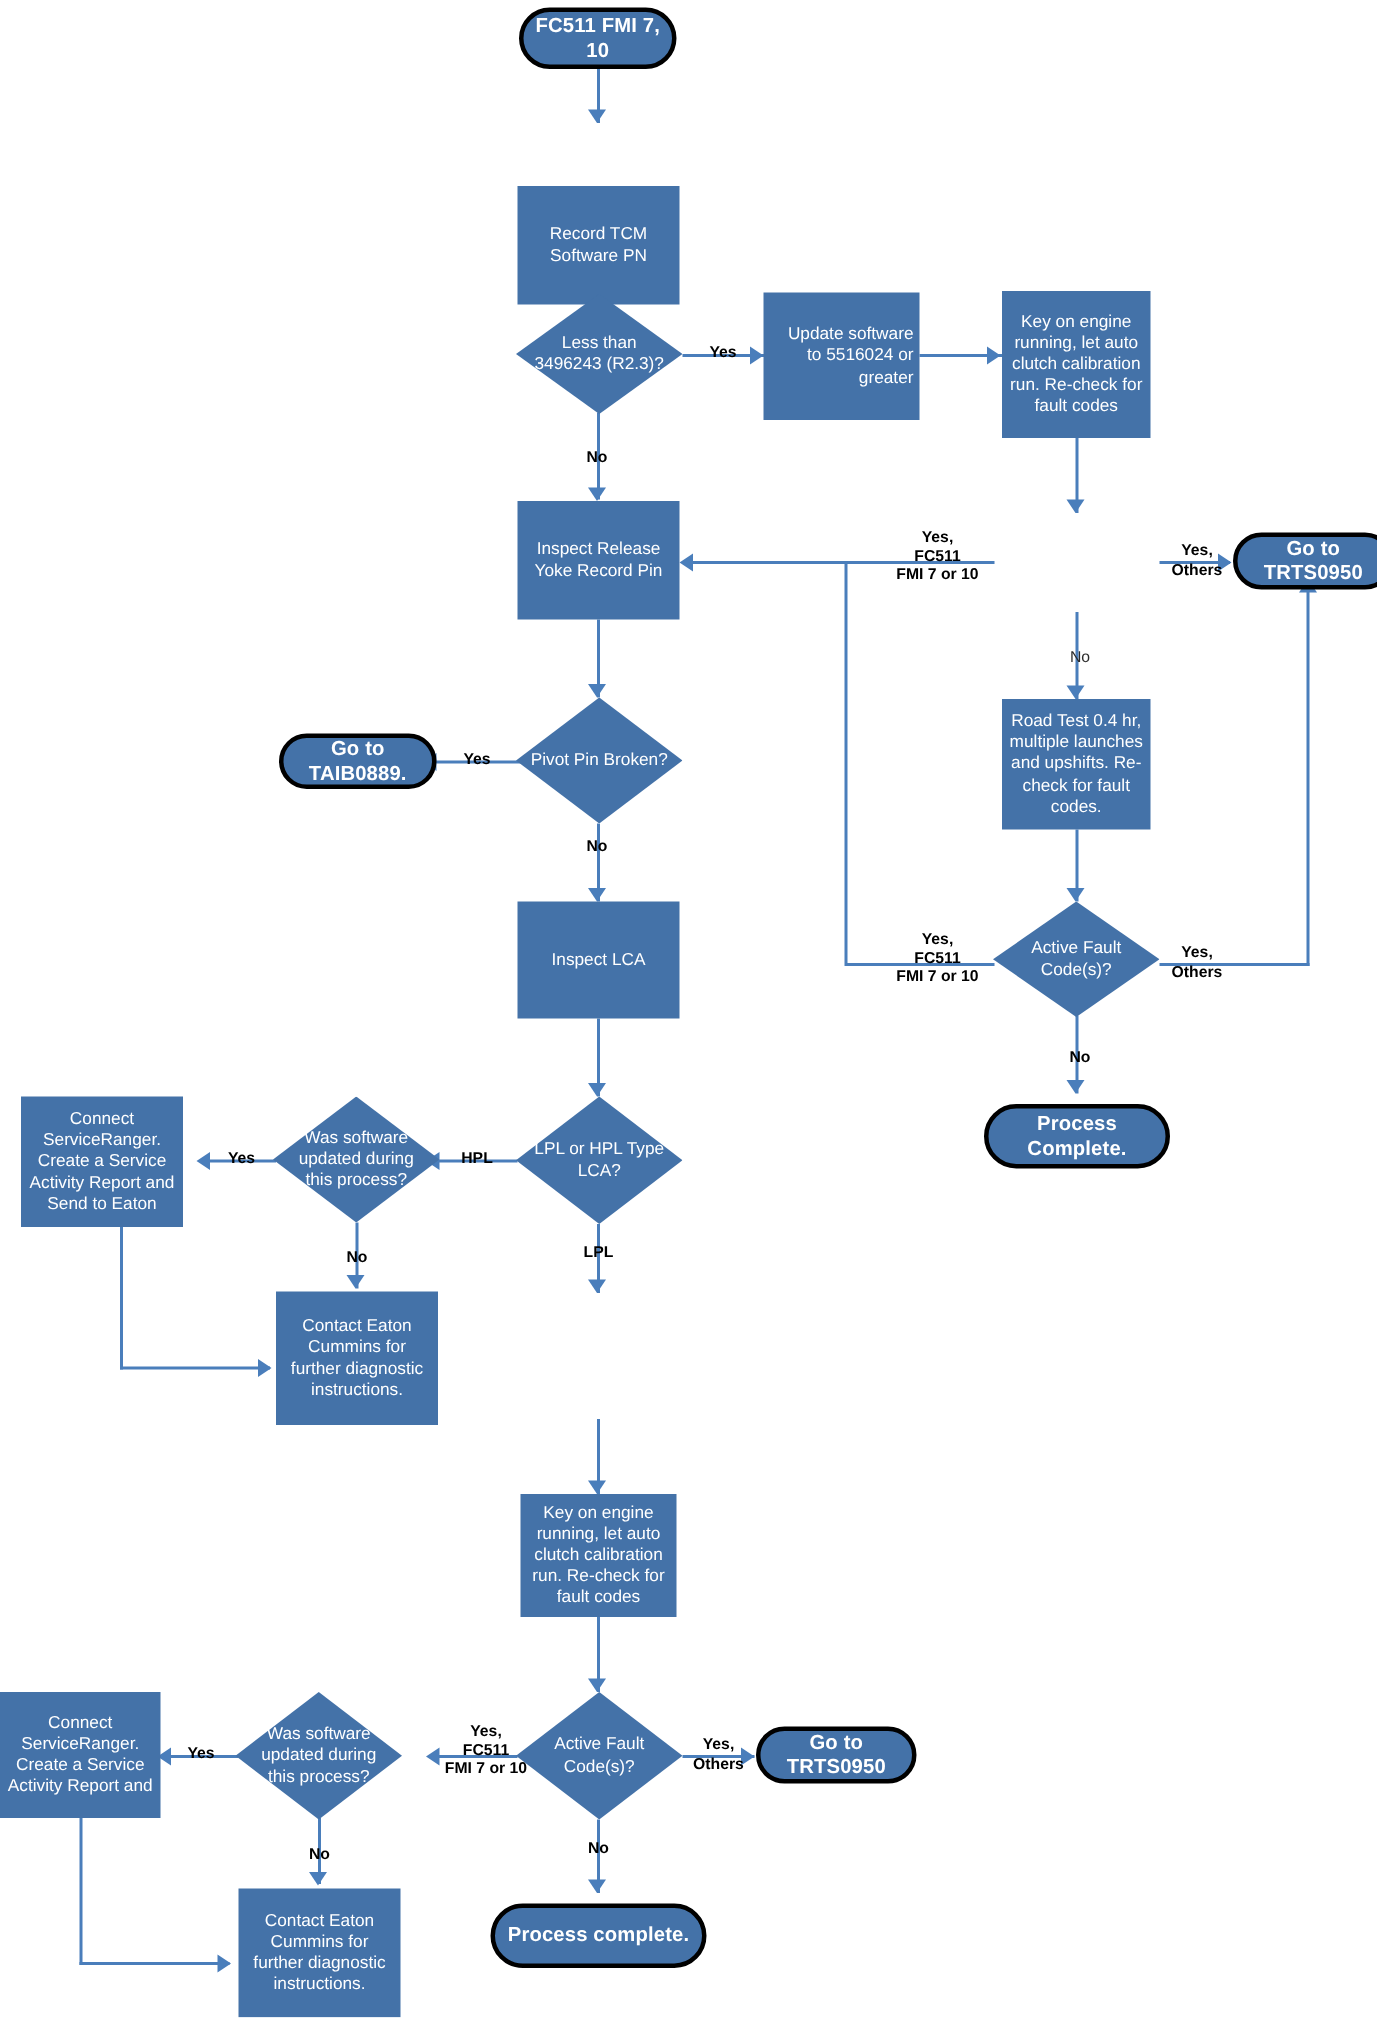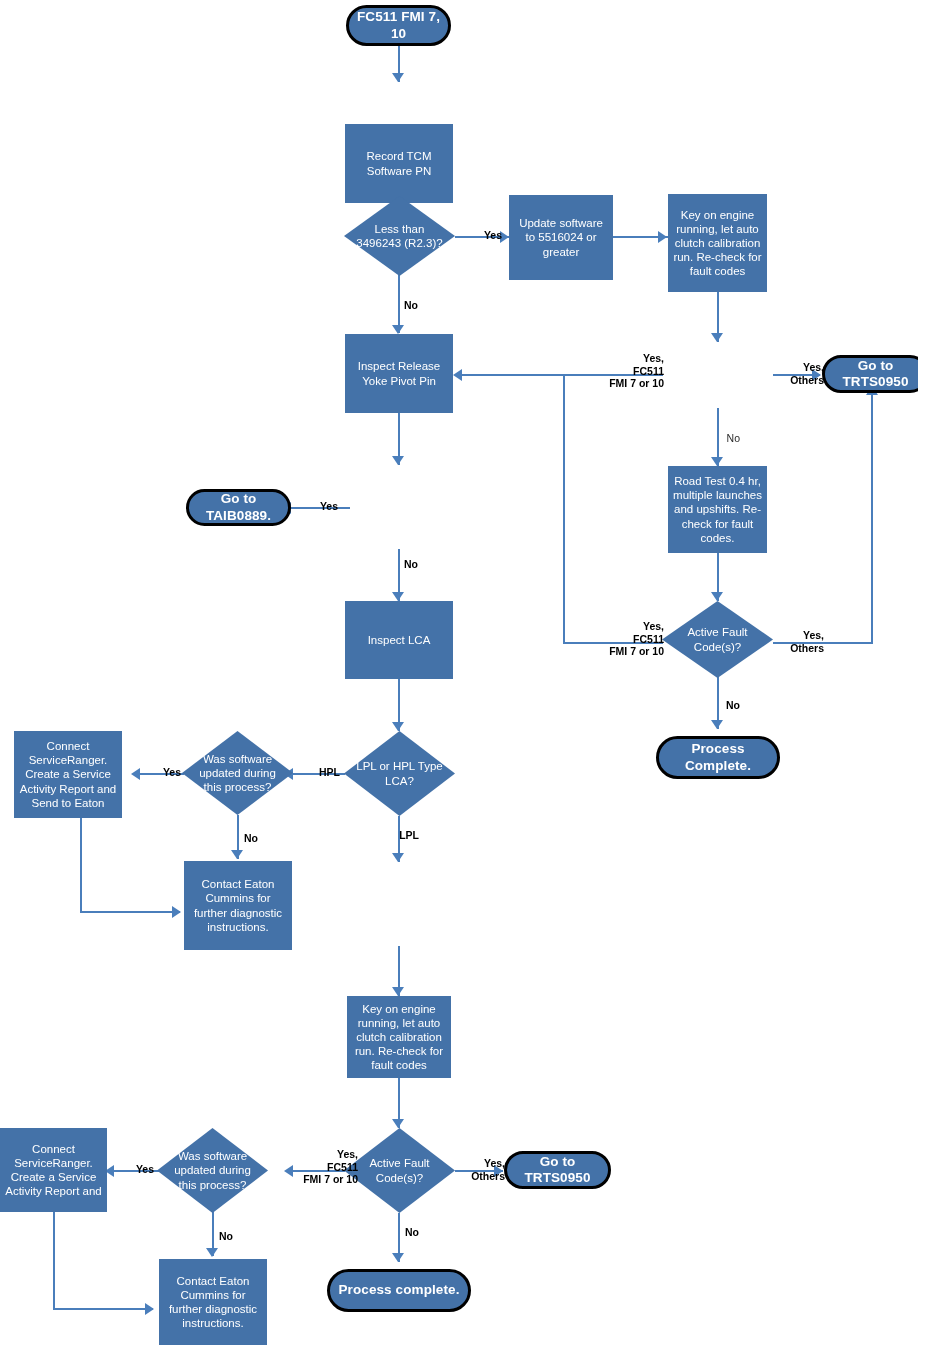--- a/index.html
+++ b/index.html
@@ -74,21 +74,21 @@
   .arw-d{border-left:6px solid transparent;border-right:6px solid transparent;border-top:9px solid #4A7EBB;}
   .arw-u{border-left:6px solid transparent;border-right:6px solid transparent;border-bottom:9px solid #4A7EBB;}
   .arw-l{border-top:6px solid transparent;border-bottom:6px solid transparent;border-right:9px solid #4A7EBB;}
   .arw-r{border-top:6px solid transparent;border-bottom:6px solid transparent;border-left:9px solid #4A7EBB;}
   
   .elbl{
     position:absolute;
     font-size:10.5px;
     font-weight:bold;
     color:#000000;
-    text-align:right;
+    text-align:center;
     line-height:1.2;
     z-index:4;
     white-space:pre-line;
   }
   .elbl.plain{font-weight:normal;color:#2b2b2b;}
 </style>
 </head>
 <body>
 
 <div id="canvas">
@@ -189,38 +189,42 @@
 
   <div class="node term" style="left:346px;top:5px;width:105px;height:41px;">FC511 FMI 7, 10</div>
 
   <div class="node proc" style="left:345px;top:82px;width:108px;height:79px;margin-top:42px;">Record TCM Software PN</div>
 
   <div class="node dec" style="left:344px;top:196px;width:111px;height:80px;">
     <div class="dshape"></div>
     <div class="dtext">Less than 3496243 (R2.3)?</div>
   </div>
 
-  <div class="node proc" style="left:509px;top:195px;width:104px;height:85px;">Update software to 5516024 or greater</div>
+  <div class="node proc" style="left:509px;top:195px;width:104px;height:85px;text-align:right;">Update software to 5516024 or greater</div>
 
   <div class="node proc" style="left:668px;top:194px;width:99px;height:98px;">Key on engine running, let auto clutch calibration run. Re-check for fault codes</div>
 
 
   <div class="node term" style="left:822px;top:355px;width:107px;height:38px;">Go to TRTS0950</div>
 
   <div class="node proc" style="left:668px;top:466px;width:99px;height:87px;">Road Test 0.4 hr, multiple launches and upshifts. Re-check for fault codes.</div>
 
   <div class="node dec" style="left:662px;top:601px;width:111px;height:77px;">
     <div class="dshape"></div>
     <div class="dtext">Active Fault Code(s)?</div>
   </div>
 
   <div class="node term" style="left:656px;top:736px;width:124px;height:43px;">Process Complete.</div>
 
-  <div class="node proc" style="left:345px;top:334px;width:108px;height:79px;">Inspect Release Yoke Pivot Pin</div>
-
+  <div class="node proc" style="left:345px;top:334px;width:108px;height:79px;">Inspect Release Yoke Record Pin</div>
+
+  <div class="node dec" style="left:344px;top:465px;width:111px;height:84px;">
+    <div class="dshape"></div>
+    <div class="dtext">Pivot Pin Broken?</div>
+  </div>
 
   <div class="node term" style="left:186px;top:489px;width:105px;height:37px;">Go to TAIB0889.</div>
 
   <div class="node proc" style="left:345px;top:601px;width:108px;height:78px;">Inspect LCA</div>
 
   <div class="node dec" style="left:344px;top:731px;width:111px;height:85px;">
     <div class="dshape"></div>
     <div class="dtext">LPL or HPL Type LCA?</div>
   </div>
 

